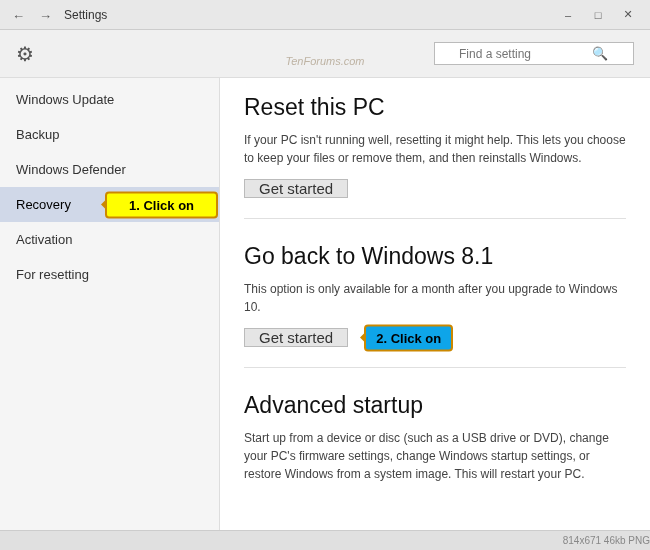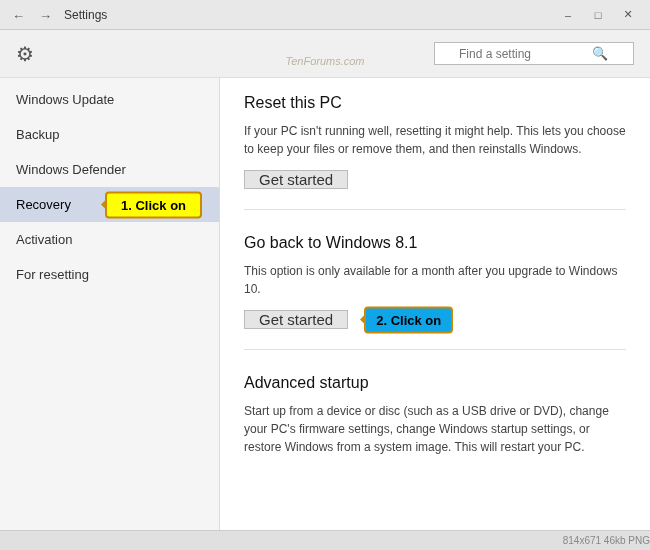--- a/index.html
+++ b/index.html
@@ -141,21 +141,21 @@
       overflow-y: auto;
       background: #fff;
     }
     .section {
       margin-bottom: 24px;
       padding-bottom: 20px;
       border-bottom: 1px solid #e0e0e0;
     }
     .section:last-child { border-bottom: none; }
     .section-title {
-      font-size: 16px;
+      font-size: 23px;
       font-weight: 300;
       color: #111;
       margin-bottom: 10px;
     }
     .section-desc {
       font-size: 12px;
       color: #444;
       line-height: 1.5;
       margin-bottom: 12px;
     }
@@ -185,21 +185,21 @@
       position: relative;
     }
     .callout-recovery {
       position: absolute;
       top: 50%;
       left: 105px;
       transform: translateY(-50%);
       background: #ffff00;
       border: 2px solid #cc8800;
       border-radius: 4px;
-      padding: 4px 14px;
+      padding: 4px 22px;
       font-size: 13px;
       font-weight: 700;
       color: #000;
       white-space: nowrap;
       z-index: 20;
       pointer-events: none;
     }
     .callout-recovery::before {
       content: '';
       position: absolute;

